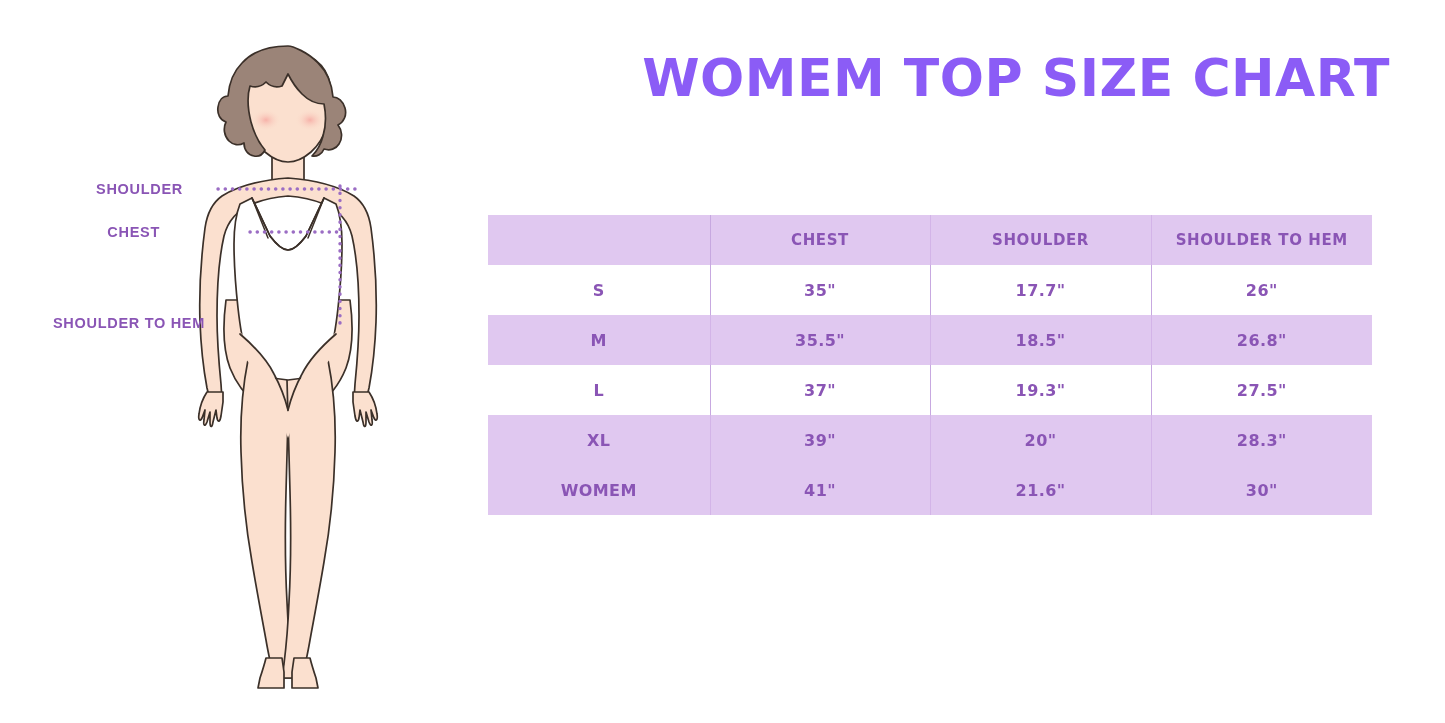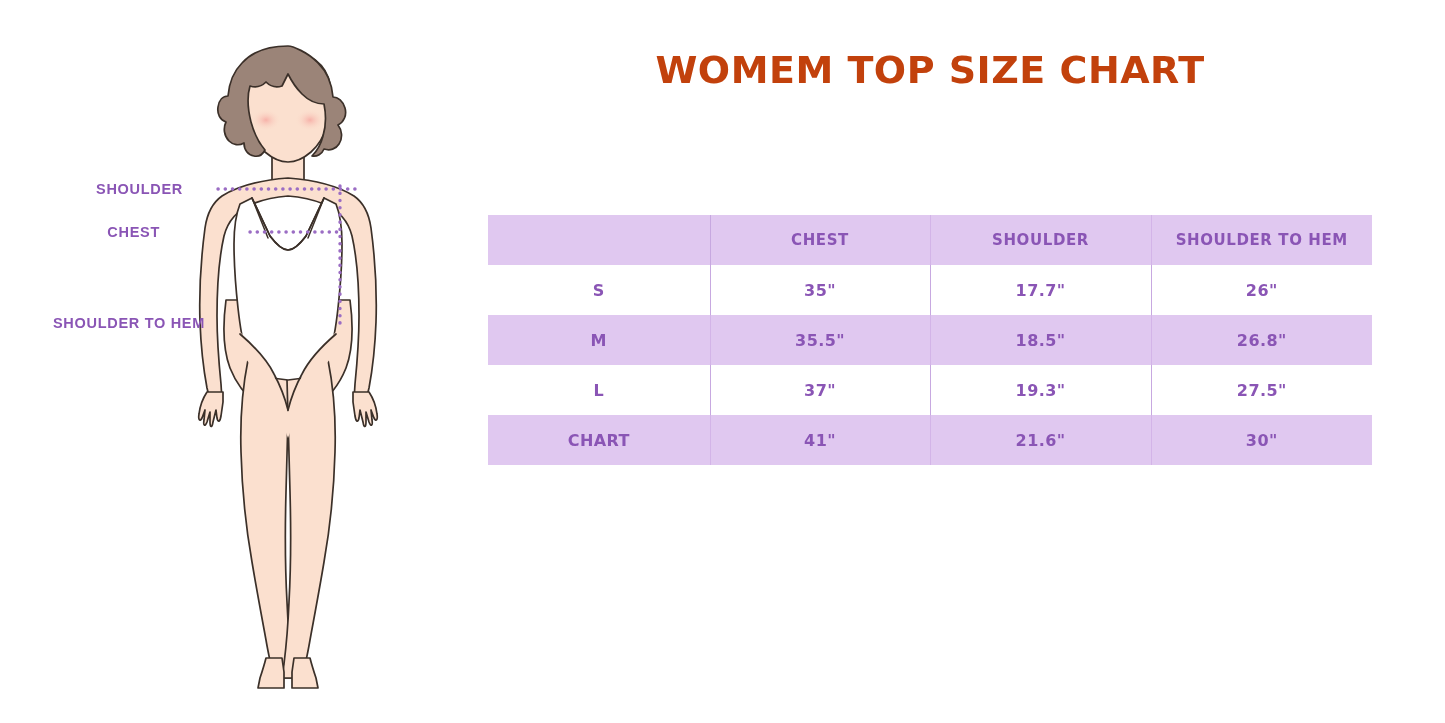--- a/index.html
+++ b/index.html
@@ -14,26 +14,26 @@
     overflow: hidden;
     font-family: "Liberation Sans", sans-serif;
   }
 
   
   #chart-title {
     position: absolute;
     left: 470px;
     top: 48px;
     width: 920px;
-    text-align: center;
+    text-align: right;
     font-family: "DejaVu Sans", sans-serif;
-    font-size: 38px;
+    font-size: 52px;
     font-weight: bold;
     letter-spacing: 0.5px;
-    color: #c2410c;
+    color: #8b5cf6;
     white-space: nowrap;
   }
 
   
   #figure-panel {
     position: absolute;
     left: 0px; top: 0px;
     width: 470px; height: 723px;
   }
   #figure-svg { display: block; }
@@ -327,20 +327,26 @@
         <td>18.5"</td>
         <td>26.8"</td>
       </tr>
       <tr class="row-plain">
         <td>L</td>
         <td>37"</td>
         <td>19.3"</td>
         <td>27.5"</td>
       </tr>
       <tr class="row-shade">
-        <td>CHART</td>
+        <td>XL</td>
+        <td>39"</td>
+        <td>20"</td>
+        <td>28.3"</td>
+      </tr>
+      <tr class="row-shade">
+        <td>WOMEM</td>
         <td>41"</td>
         <td>21.6"</td>
         <td>30"</td>
       </tr>
     </tbody>
   </table>
 </div>
 
 </body></html>

